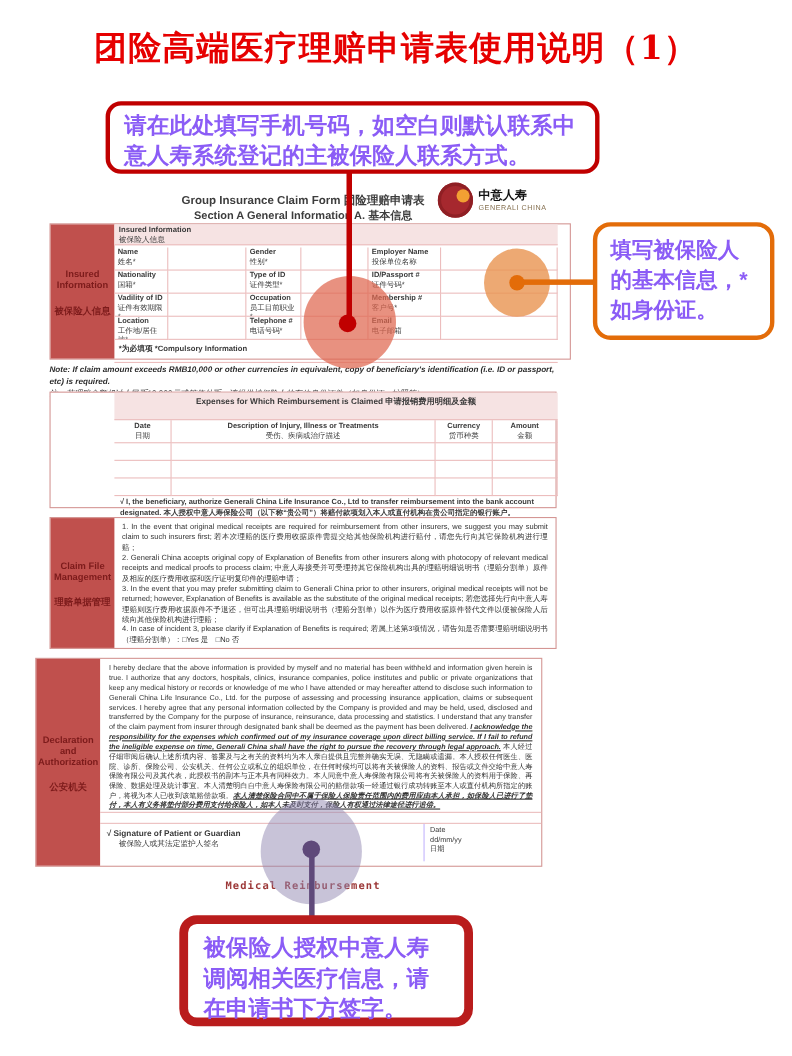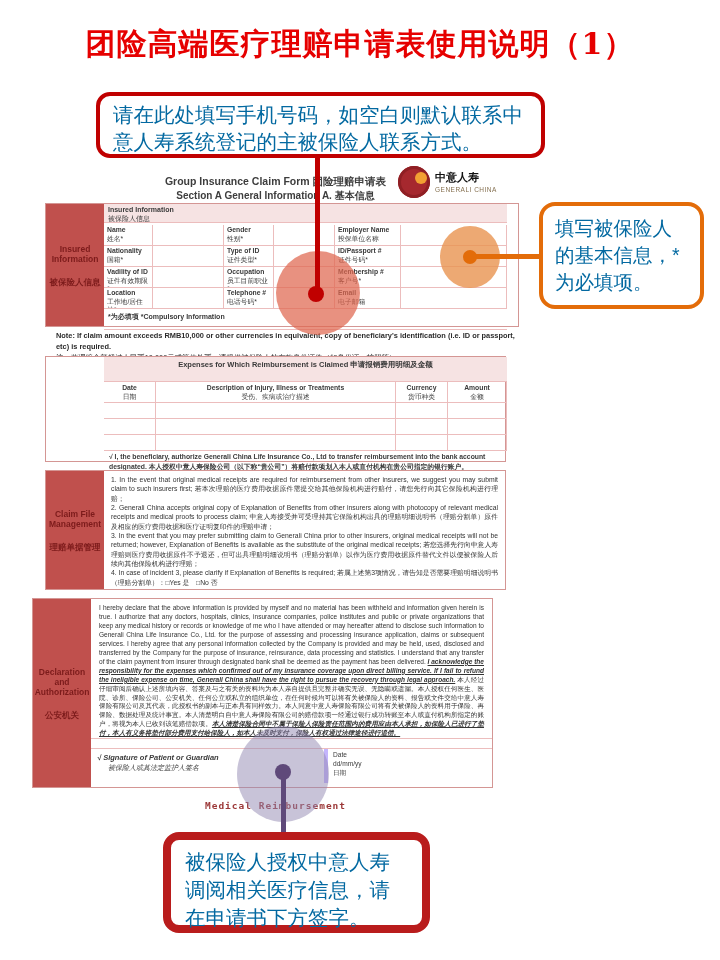--- a/index.html
+++ b/index.html
@@ -6,21 +6,21 @@
   body{width:720px;height:960px;position:relative;overflow:hidden;
        font-family:"Liberation Sans","DejaVu Sans",sans-serif;color:#222;}
   .abs{position:absolute;}
 
   
   .page-title{left:0;top:24px;width:720px;text-align:center;
     font-family:"DejaVu Serif","Liberation Serif",serif;
     font-weight:bold;font-size:30px;color:#e60000;letter-spacing:1px;}
 
   
-  .callout{background:#fff;z-index:10;box-sizing:border-box;color:#0369a1;}
+  .callout{background:#fff;z-index:10;box-sizing:border-box;color:#8b5cf6;font-weight:bold;}
   .callout.red{left:96px;top:92px;width:449px;height:66px;
     border:4px solid #c00000;border-radius:14px;padding:5px 13px;
     font-size:20.5px;line-height:27px;}
   .callout.orange{left:539px;top:202px;width:165px;height:107px;
     border:4px solid #e36c09;border-radius:16px;padding:9px 12px;
     font-size:19.5px;line-height:27px;}
   .callout.purple{left:163px;top:832px;width:267px;height:101px;
     border:8px solid #b91c1c;border-radius:16px;padding:8px 14px;
     font-size:20.5px;line-height:28px;}
 
@@ -71,21 +71,21 @@
   .rowhead .zh{display:block;font-size:7px;color:#3a3a3a;line-height:9px;}
   .fullrow{grid-column:1/-1;box-sizing:border-box;border-bottom:1px solid #ecbdbd;
     font-size:7px;font-weight:bold;color:#3a3a3a;padding:3px 4px;}
 
   
   .blk-insured{left:45px;top:203px;width:474px;height:124px;}
   .ins-grid{grid-template-columns:49px 71px 50px 61px 66px 106px;grid-auto-rows:21px;}
   .ins-grid .rowhead{height:19px;}
 
   
-  .note{left:56px;top:331px;width:462px;font-size:7.4px;line-height:10.8px;color:#2c2c2c;}
+  .note{left:45px;top:331px;width:462px;font-size:7.4px;line-height:10.8px;color:#2c2c2c;font-style:italic;}
   .note .en{font-weight:bold;}
 
   
   .blk-payment{left:45px;top:356px;width:461px;height:106px;}
   .pay-grid{grid-template-columns:52px 240px 52px 59px;}
   .pay-grid .hdr{grid-column:1/-1;height:25px;background:#f6e3e3;text-align:center;
     font-size:7.5px;font-weight:bold;color:#3a3a3a;line-height:15px;border-bottom:1px solid #ecbdbd;box-sizing:border-box;}
   .pay-grid .colhead{height:21px;text-align:center;padding-top:1px;}
   .pay-grid .colhead .en{display:block;font-size:6.8px;font-weight:bold;color:#3a3a3a;line-height:9px;}
   .pay-grid .colhead .zh{display:block;font-size:6.8px;color:#3a3a3a;line-height:9px;}
@@ -97,21 +97,21 @@
   .blk-claim{left:45px;top:470px;width:461px;height:120px;}
   .claim-text{padding:4px 7px;font-size:6.8px;line-height:9.35px;color:#333;text-align:justify;}
 
   
   .blk-decl{left:32px;top:598px;width:461px;height:190px;}
   .decl-text{padding:5px 8px;font-size:6.55px;line-height:8.95px;color:#333;text-align:justify;
     height:140px;box-sizing:border-box;overflow:hidden;border-bottom:1px solid #ecbdbd;}
   .ul-strong{font-weight:bold;font-style:italic;text-decoration:underline;}
   .decl-gap{height:9px;border-bottom:1px solid #ecbdbd;}
   .sig-row{display:flex;height:34px;}
-  .sig-left{width:237px;box-sizing:border-box;border-right:4px solid #c4b5fd;padding:4px 6px;font-style:italic;}
+  .sig-left{width:295px;box-sizing:border-box;border-right:1px solid #c4b5fd;padding:4px 6px;}
   .sig-left .en{font-size:7.5px;font-weight:bold;color:#3a3a3a;display:block;line-height:10px;}
   .sig-left .zh{font-size:7px;color:#3a3a3a;display:block;padding-left:11px;line-height:10px;}
   .sig-right{flex:1;padding:2px 5px;}
   .sig-right span{display:block;font-size:6.6px;color:#3a3a3a;line-height:8.8px;}
 
   
   .caption{left:45px;top:800px;width:461px;text-align:center;
     font-family:"DejaVu Sans Mono","Liberation Mono",monospace;
     font-weight:bold;font-size:9.5px;color:#9c3838;letter-spacing:1px;}
 </style>
@@ -125,21 +125,21 @@
 <div class="abs halo purple"></div>
 
 <div class="abs line red"></div>
 <div class="abs dot red"></div>
 <div class="abs line orange"></div>
 <div class="abs dot orange"></div>
 <div class="abs line purple"></div>
 <div class="abs dot purple"></div>
 
 <div class="abs callout red">请在此处填写手机号码，如空白则默认联系中意人寿系统登记的主被保险人联系方式。</div>
-<div class="abs callout orange">填写被保险人的基本信息，*为必填项。</div>
+<div class="abs callout orange">填写被保险人的基本信息，*如身份证。</div>
 <div class="abs callout purple">被保险人授权中意人寿调阅相关医疗信息，请在申请书下方签字。</div>
 
 <div class="abs form-h1">Group Insurance Claim Form 团险理赔申请表</div>
 <div class="abs form-h2">Section A General Information  A. 基本信息</div>
 
 <div class="abs logo">
   <div class="logo-mark"></div>
   <div>
     <div class="logo-name">中意人寿</div>
     <div class="logo-sub">GENERALI CHINA</div>

